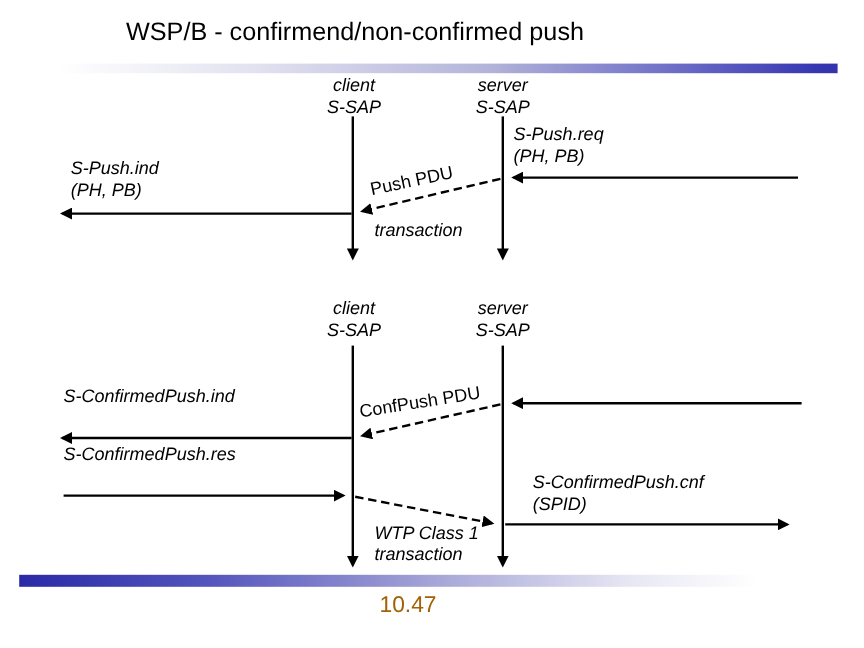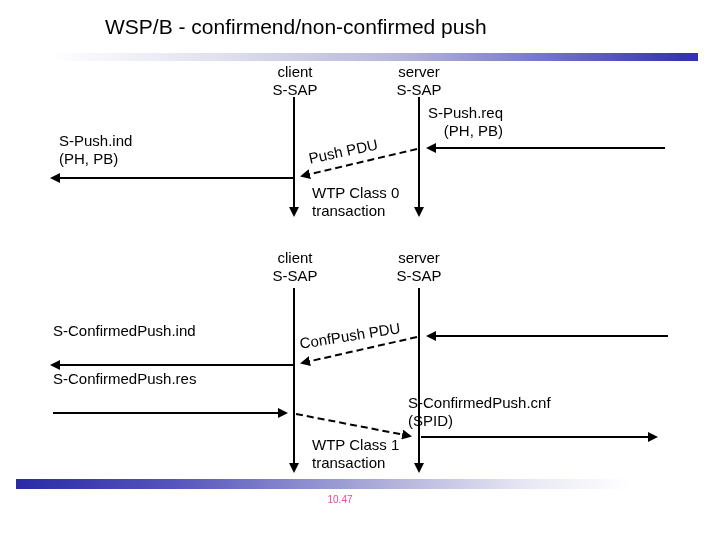--- a/index.html
+++ b/index.html
@@ -15,25 +15,25 @@
   .top-bar {
     position:absolute; left:48px; top:53px; width:650px; height:8px;
     background:linear-gradient(90deg,#ffffff 0%,#e2e2f0 25%,#b4b4da 55%,#6a6ac6 80%,#3737b2 97%,#3333ad 100%);
   }
   .bottom-bar {
     position:absolute; left:16px; top:479px; width:640px; height:10px;
     background:linear-gradient(90deg,#2a2aa6 0%,#5555bd 25%,#a8a8d8 55%,#e8e8f4 80%,#ffffff 96%);
   }
   .page-number {
     position:absolute; left:300px; top:494px; width:80px; text-align:center;
-    font-size:10px; color:#ec4899;
+    font-size:19px; color:#a16207;
   }
   svg.overlay { position:absolute; left:0; top:0; width:720px; height:540px; }
   .lbl {
-    position:absolute; font-size:15px; line-height:18px; white-space:nowrap;
+    position:absolute; font-size:15px; line-height:18px; white-space:nowrap;font-style:italic;
   }
   .lbl.center { text-align:center; transform:translateX(-50%); }
   .pdu {
     position:absolute; font-size:15px; white-space:nowrap;
   }
   .pdu.d1 { left:308px; top:141px; width:85px;  transform:rotate(-12deg); transform-origin:center; }
   .pdu.d2 { left:299px; top:326px; width:114px; transform:rotate(-9deg);  transform-origin:center; }
   .lbl div { white-space:nowrap; }
 </style>
 </head>
@@ -68,51 +68,50 @@
   </svg>
 
   <div class="lbl center" style="left:295px; top:63px;">
     <div>client</div>
     <div>S-SAP</div>
   </div>
   <div class="lbl center" style="left:419px; top:63px;">
     <div>server</div>
     <div>S-SAP</div>
   </div>
-  <div class="lbl" style="left:428px; top:104px;text-align:right;">
+  <div class="lbl" style="left:428px; top:104px;">
     <div>S-Push.req</div>
     <div>(PH, PB)</div>
   </div>
   <div class="lbl" style="left:59px; top:132px;">
     <div>S-Push.ind</div>
     <div>(PH, PB)</div>
   </div>
   <div class="pdu d1">Push PDU</div>
   <div class="lbl" style="left:312px; top:184px;">
-    <div>WTP Class 0</div>
     <div>transaction</div>
   </div>
 
   <div class="lbl center" style="left:295px; top:249px;">
     <div>client</div>
     <div>S-SAP</div>
   </div>
   <div class="lbl center" style="left:419px; top:249px;">
     <div>server</div>
     <div>S-SAP</div>
   </div>
   <div class="lbl" style="left:428px; top:291px;">
   </div>
   <div class="lbl" style="left:53px; top:322px;">
     <div>S-ConfirmedPush.ind</div>
   </div>
   <div class="lbl" style="left:53px; top:370px;">
     <div>S-ConfirmedPush.res</div>
   </div>
-  <div class="lbl" style="left:408px; top:394px;">
+  <div class="lbl" style="left:444px; top:394px;">
     <div>S-ConfirmedPush.cnf</div>
     <div>(SPID)</div>
   </div>
   <div class="pdu d2">ConfPush PDU</div>
   <div class="lbl" style="left:312px; top:436px;">
     <div>WTP Class 1</div>
     <div>transaction</div>
   </div>
 
   <div class="bottom-bar"></div>

